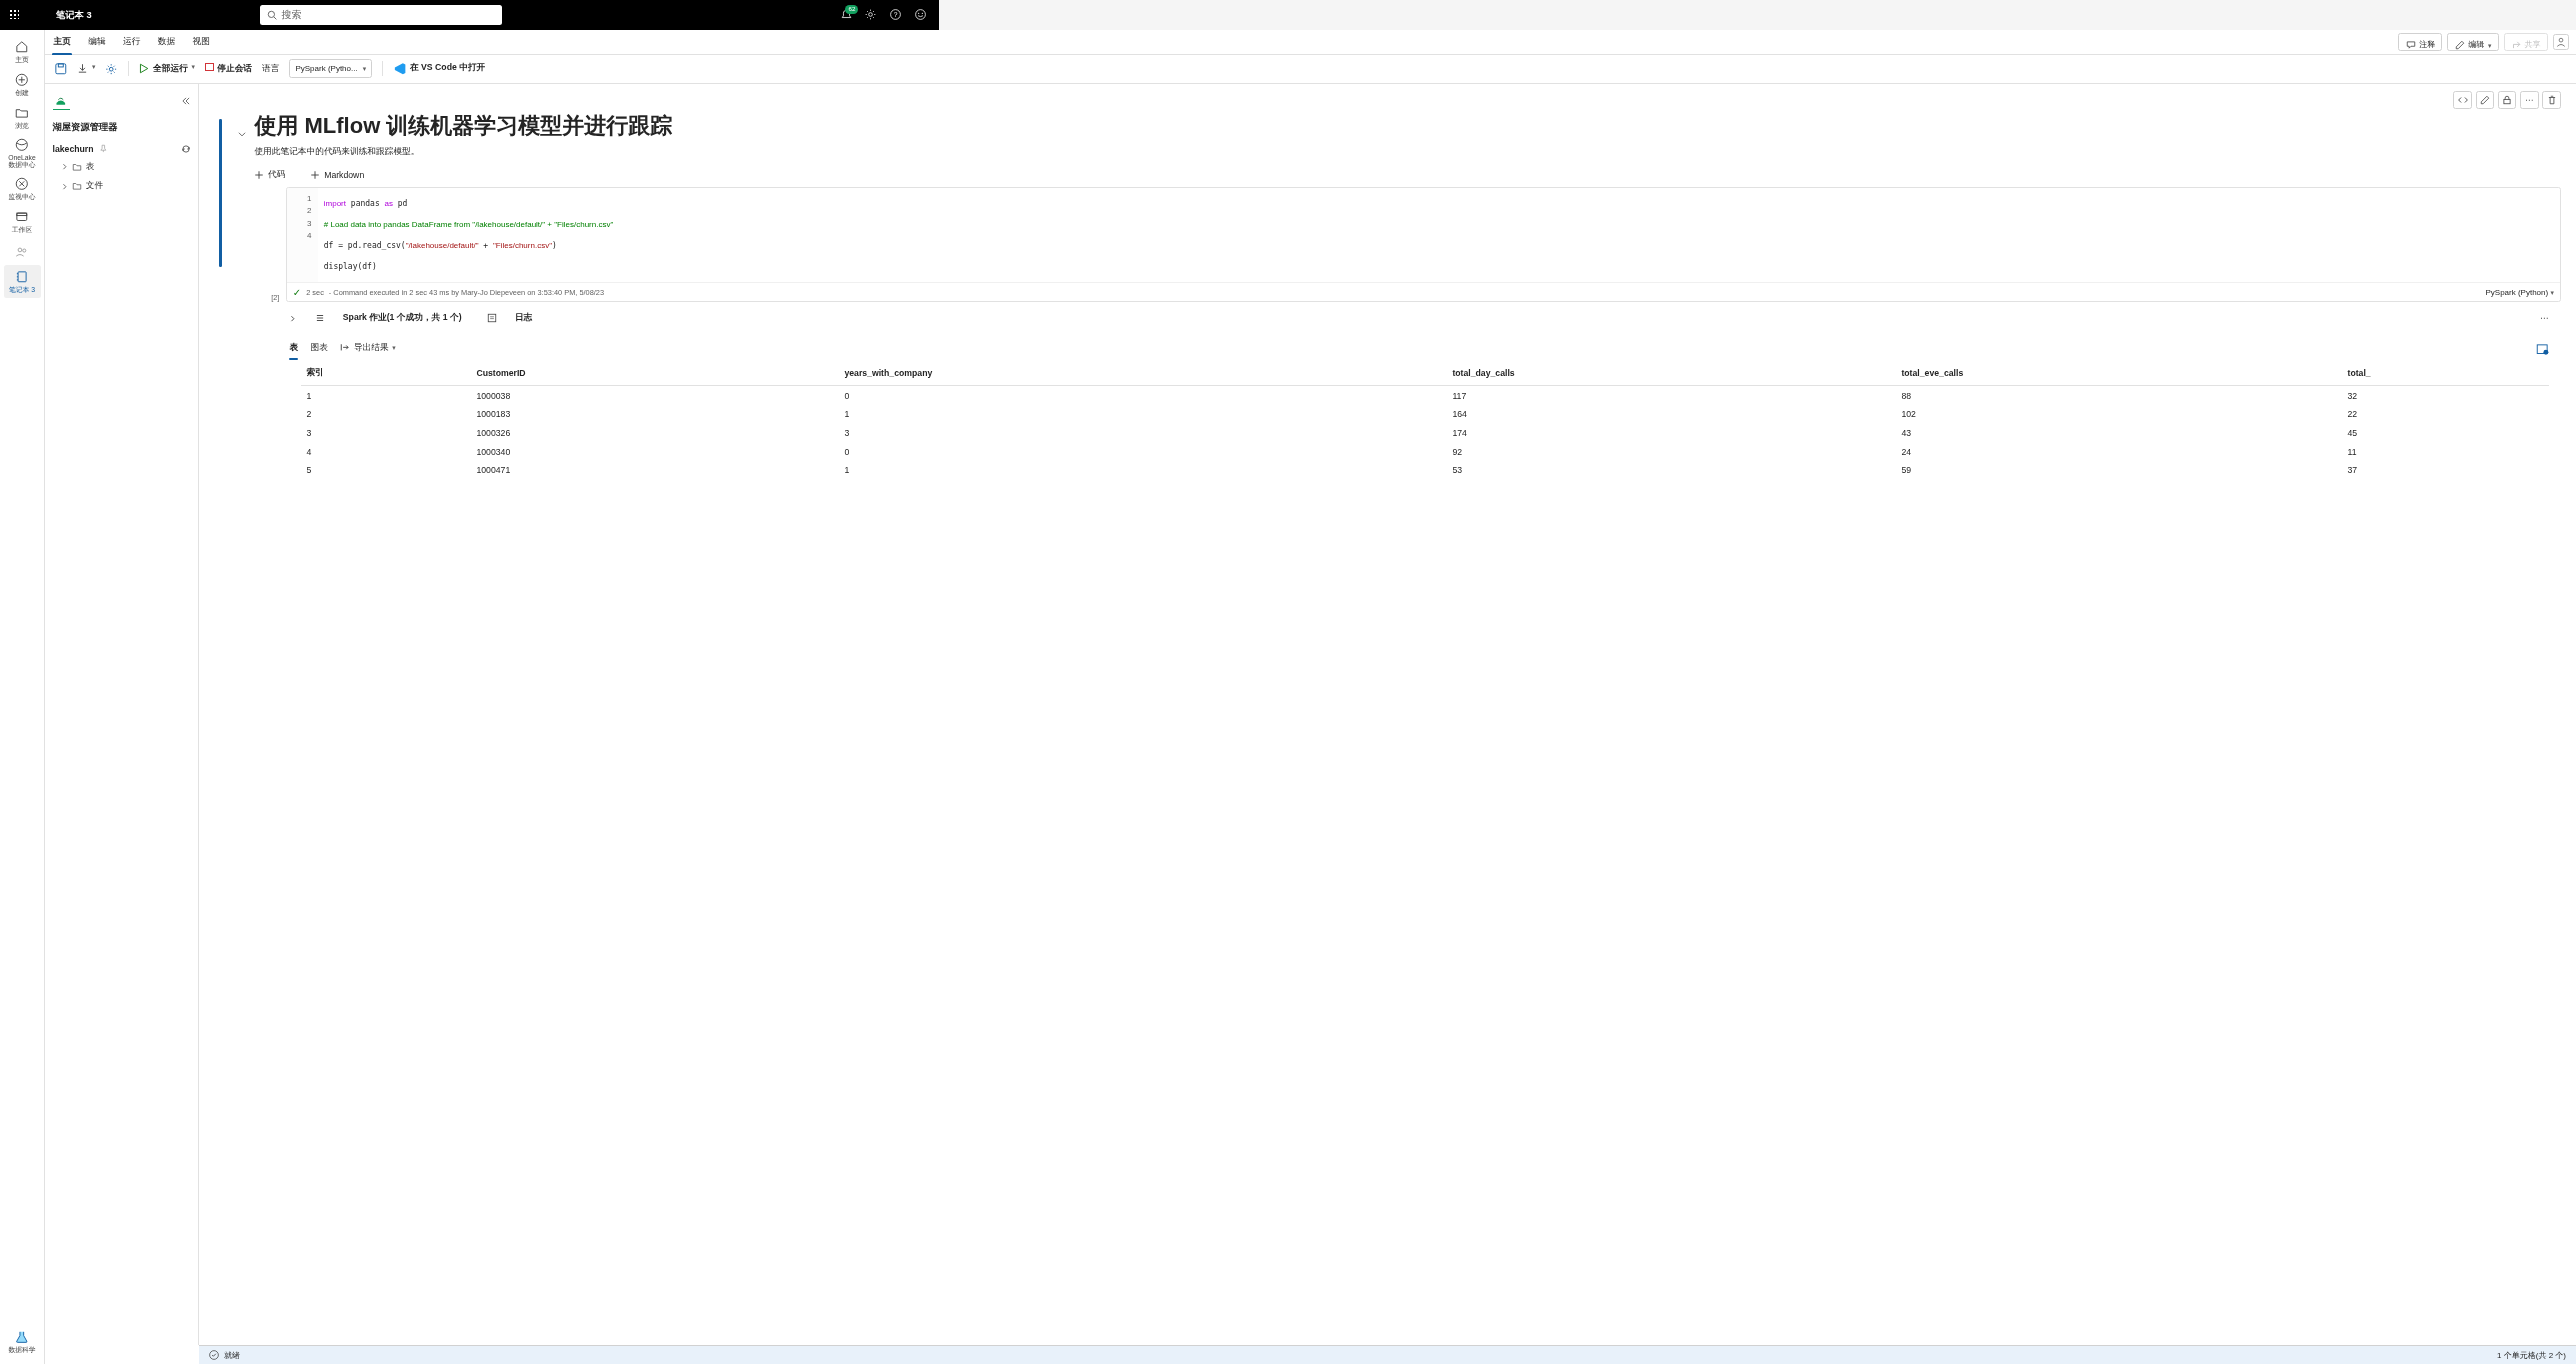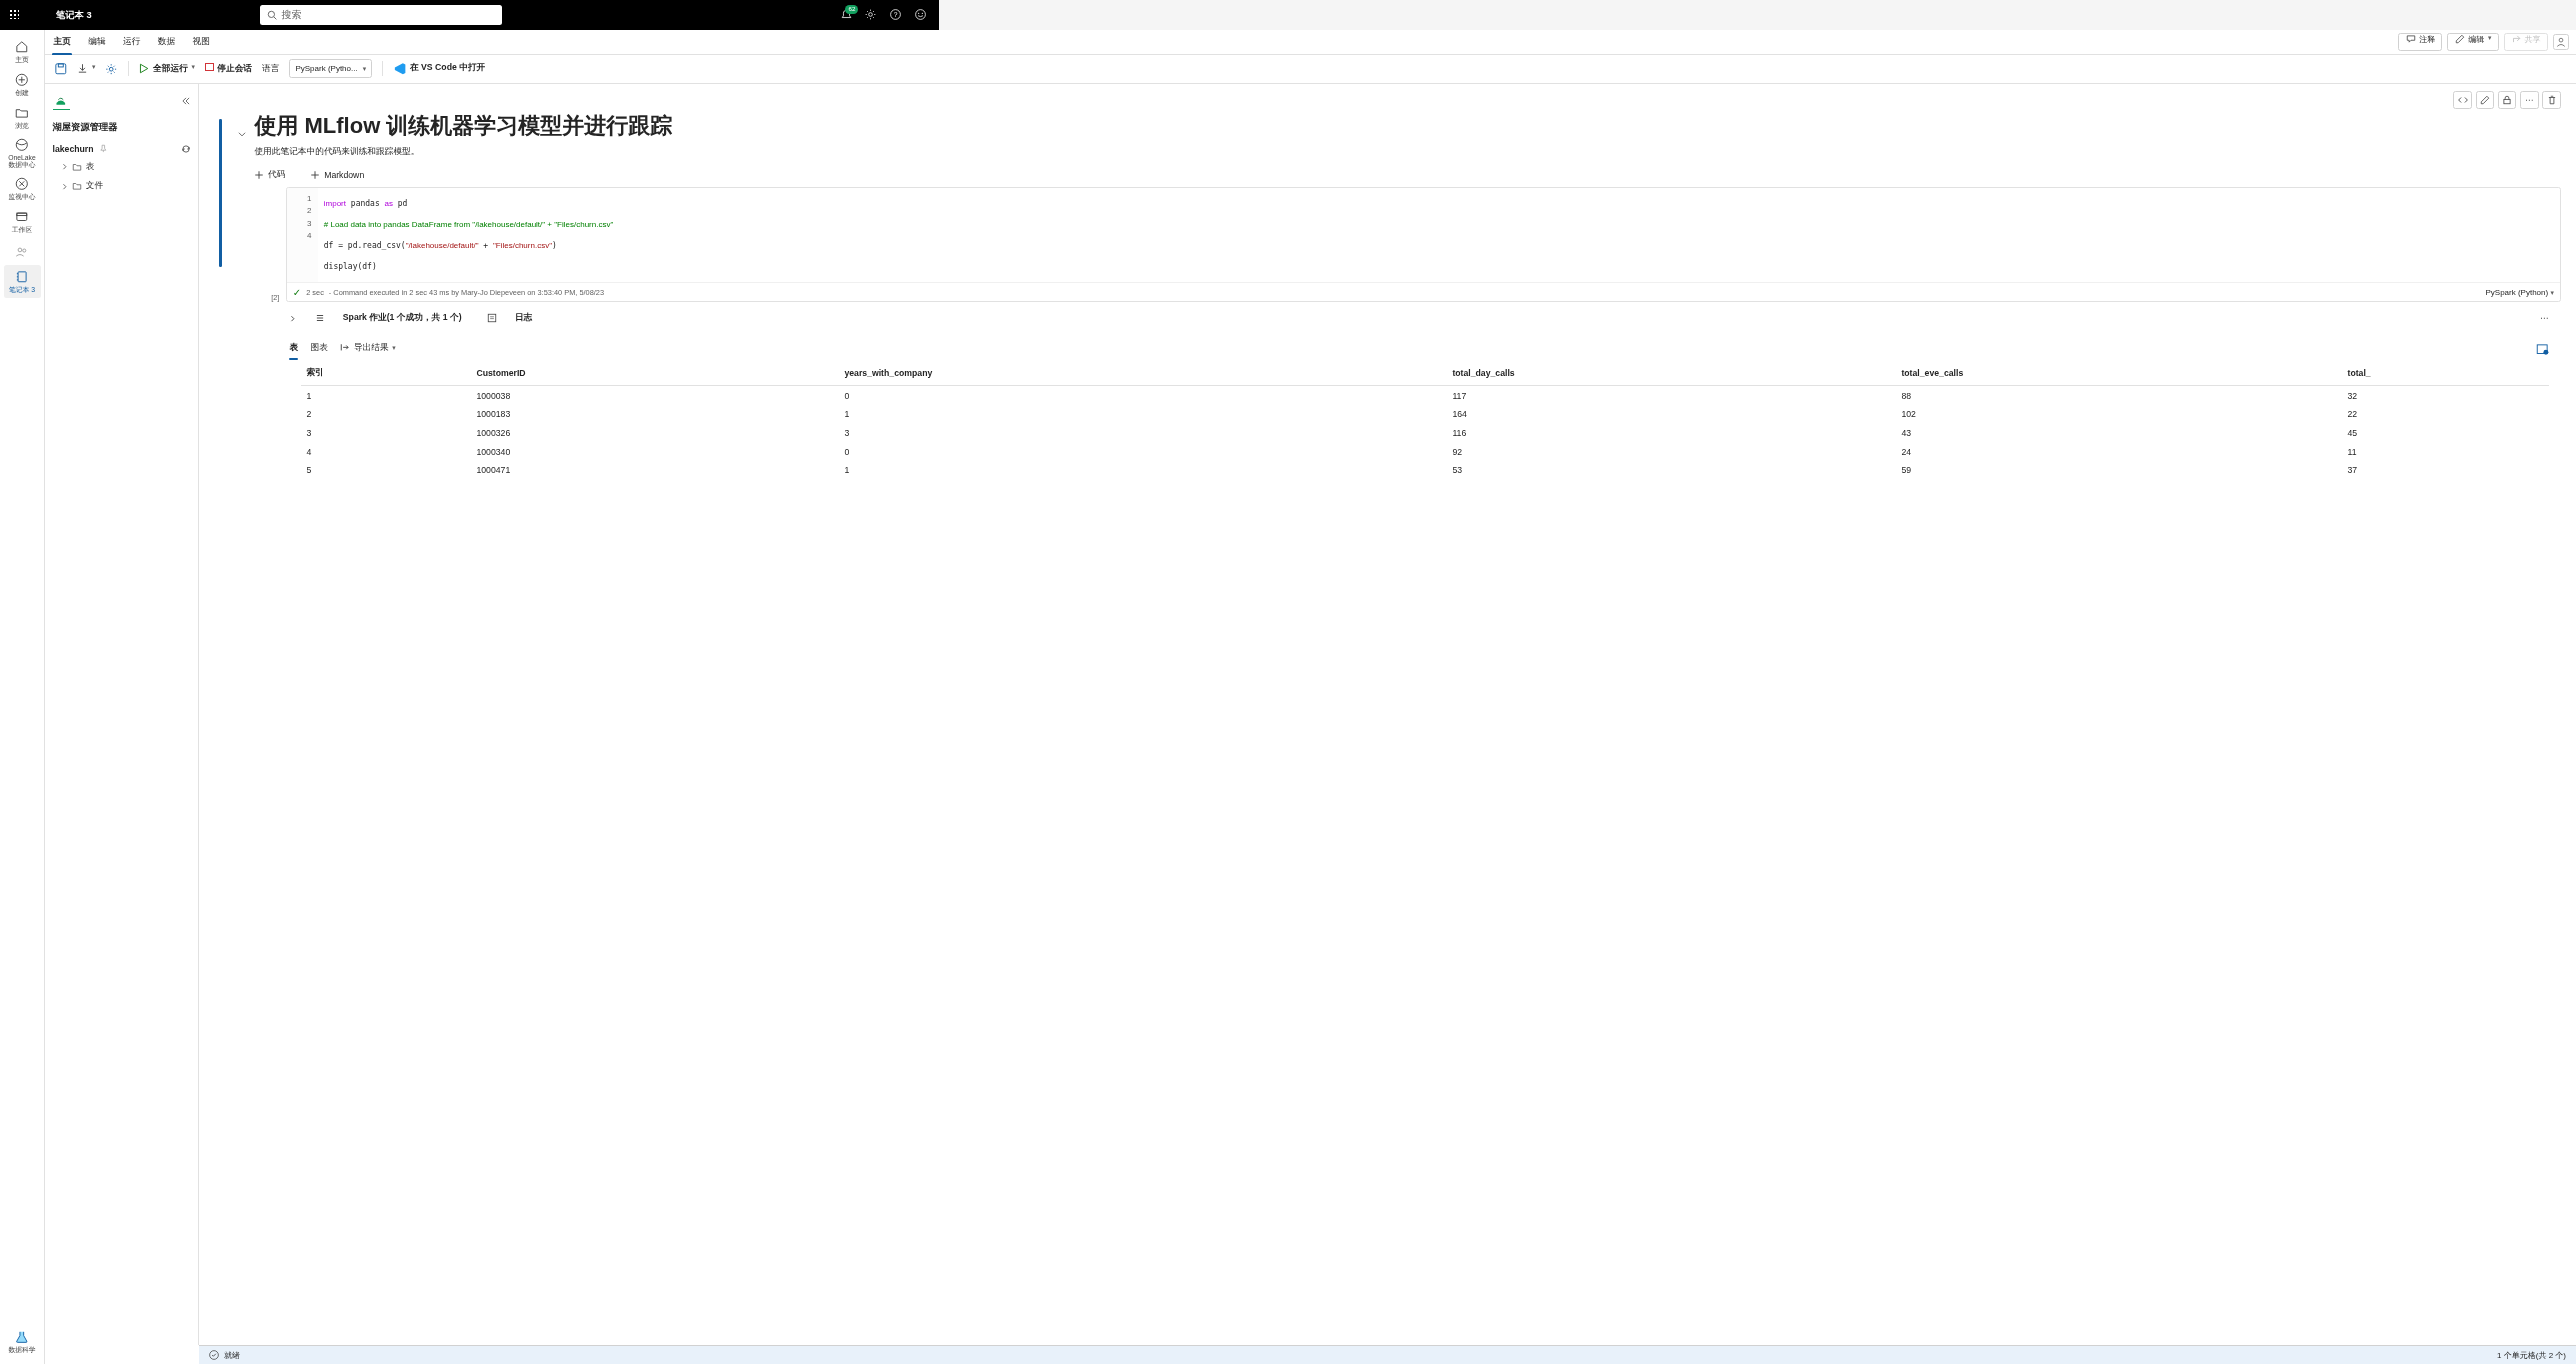--- a/index.html
+++ b/index.html
@@ -30,21 +30,21 @@
 
 
 .main { position: absolute; top: 30px; left: 45px; right: 0; bottom: 0; background: #fff; display: flex; flex-direction: column; }
 
 
 .ribbon-tabs { height: 25px; border-bottom: 0.6px solid #e1e1e1; display: flex; align-items: center; padding: 0 7.4px; gap: 15px; font-size: 8.7px; }
 .ribbon-tab { padding: 0 1.2px; height: 25px; display: flex; align-items: center; cursor: pointer; position: relative; }
 .ribbon-tab.active { font-weight: 600; }
 .ribbon-tab.active::after { content: ''; position: absolute; bottom: 0; left: 0; right: 0; height: 1.9px; background: #115ea3; border-radius: 1.2px 1.2px 0 0; }
 .ribbon-right { margin-left: auto; display: flex; gap: 5px; align-items: center; }
-.btn-outline { border: 0.6px solid #d1d1d1; background: #fff; height: 18.6px; padding: 0 6.2px; display: flex; align-items: flex-start; gap: 3.7px; border-radius: 2.5px; font-size: 8px; cursor: pointer; }
+.btn-outline { border: 0.6px solid #d1d1d1; background: #fff; height: 18.6px; padding: 0 6.2px; display: flex; align-items: flex-end; gap: 3.7px; border-radius: 2.5px; font-size: 8px; cursor: pointer; }
 .btn-outline.disabled { color: #bdbdbd; border-color: #e1e1e1; cursor: default; }
 .presence { width: 16px; height: 16px; border: 0.6px solid #d1d1d1; border-radius: 2.5px; display: flex; align-items: center; justify-content: center; }
 
 
 .toolbar { height: 28.5px; border-bottom: 0.6px solid #e1e1e1; display: flex; align-items: center; padding: 0 8.7px; gap: 10px; font-size: 8.7px; }
 .toolbar .sep { width: 0.6px; height: 15px; background: #e1e1e1; }
 .toolbar-item { display: flex; align-items: flex-start; gap: 3.7px; cursor: pointer; }
 .run-icon { color: #107c10; }
 .stop-icon { width: 8.7px; height: 8.7px; border: 1.2px solid #d13438; }
 .lang-select { border: 0.6px solid #d1d1d1; height: 18.6px; padding: 0 5px; display: flex; align-items: center; gap: 5px; border-radius: 2.5px; min-width: 81px; justify-content: space-between; font-size: 8px; }
@@ -506,21 +506,21 @@
                     <td>1000183</td>
                     <td>1</td>
                     <td>164</td>
                     <td>102</td>
                     <td>22</td>
                   </tr>
                   <tr>
                     <td>3</td>
                     <td>1000326</td>
                     <td>3</td>
-                    <td>116</td>
+                    <td>174</td>
                     <td>43</td>
                     <td>45</td>
                   </tr>
                   <tr>
                     <td>4</td>
                     <td>1000340</td>
                     <td>0</td>
                     <td>92</td>
                     <td>24</td>
                     <td>11</td>

